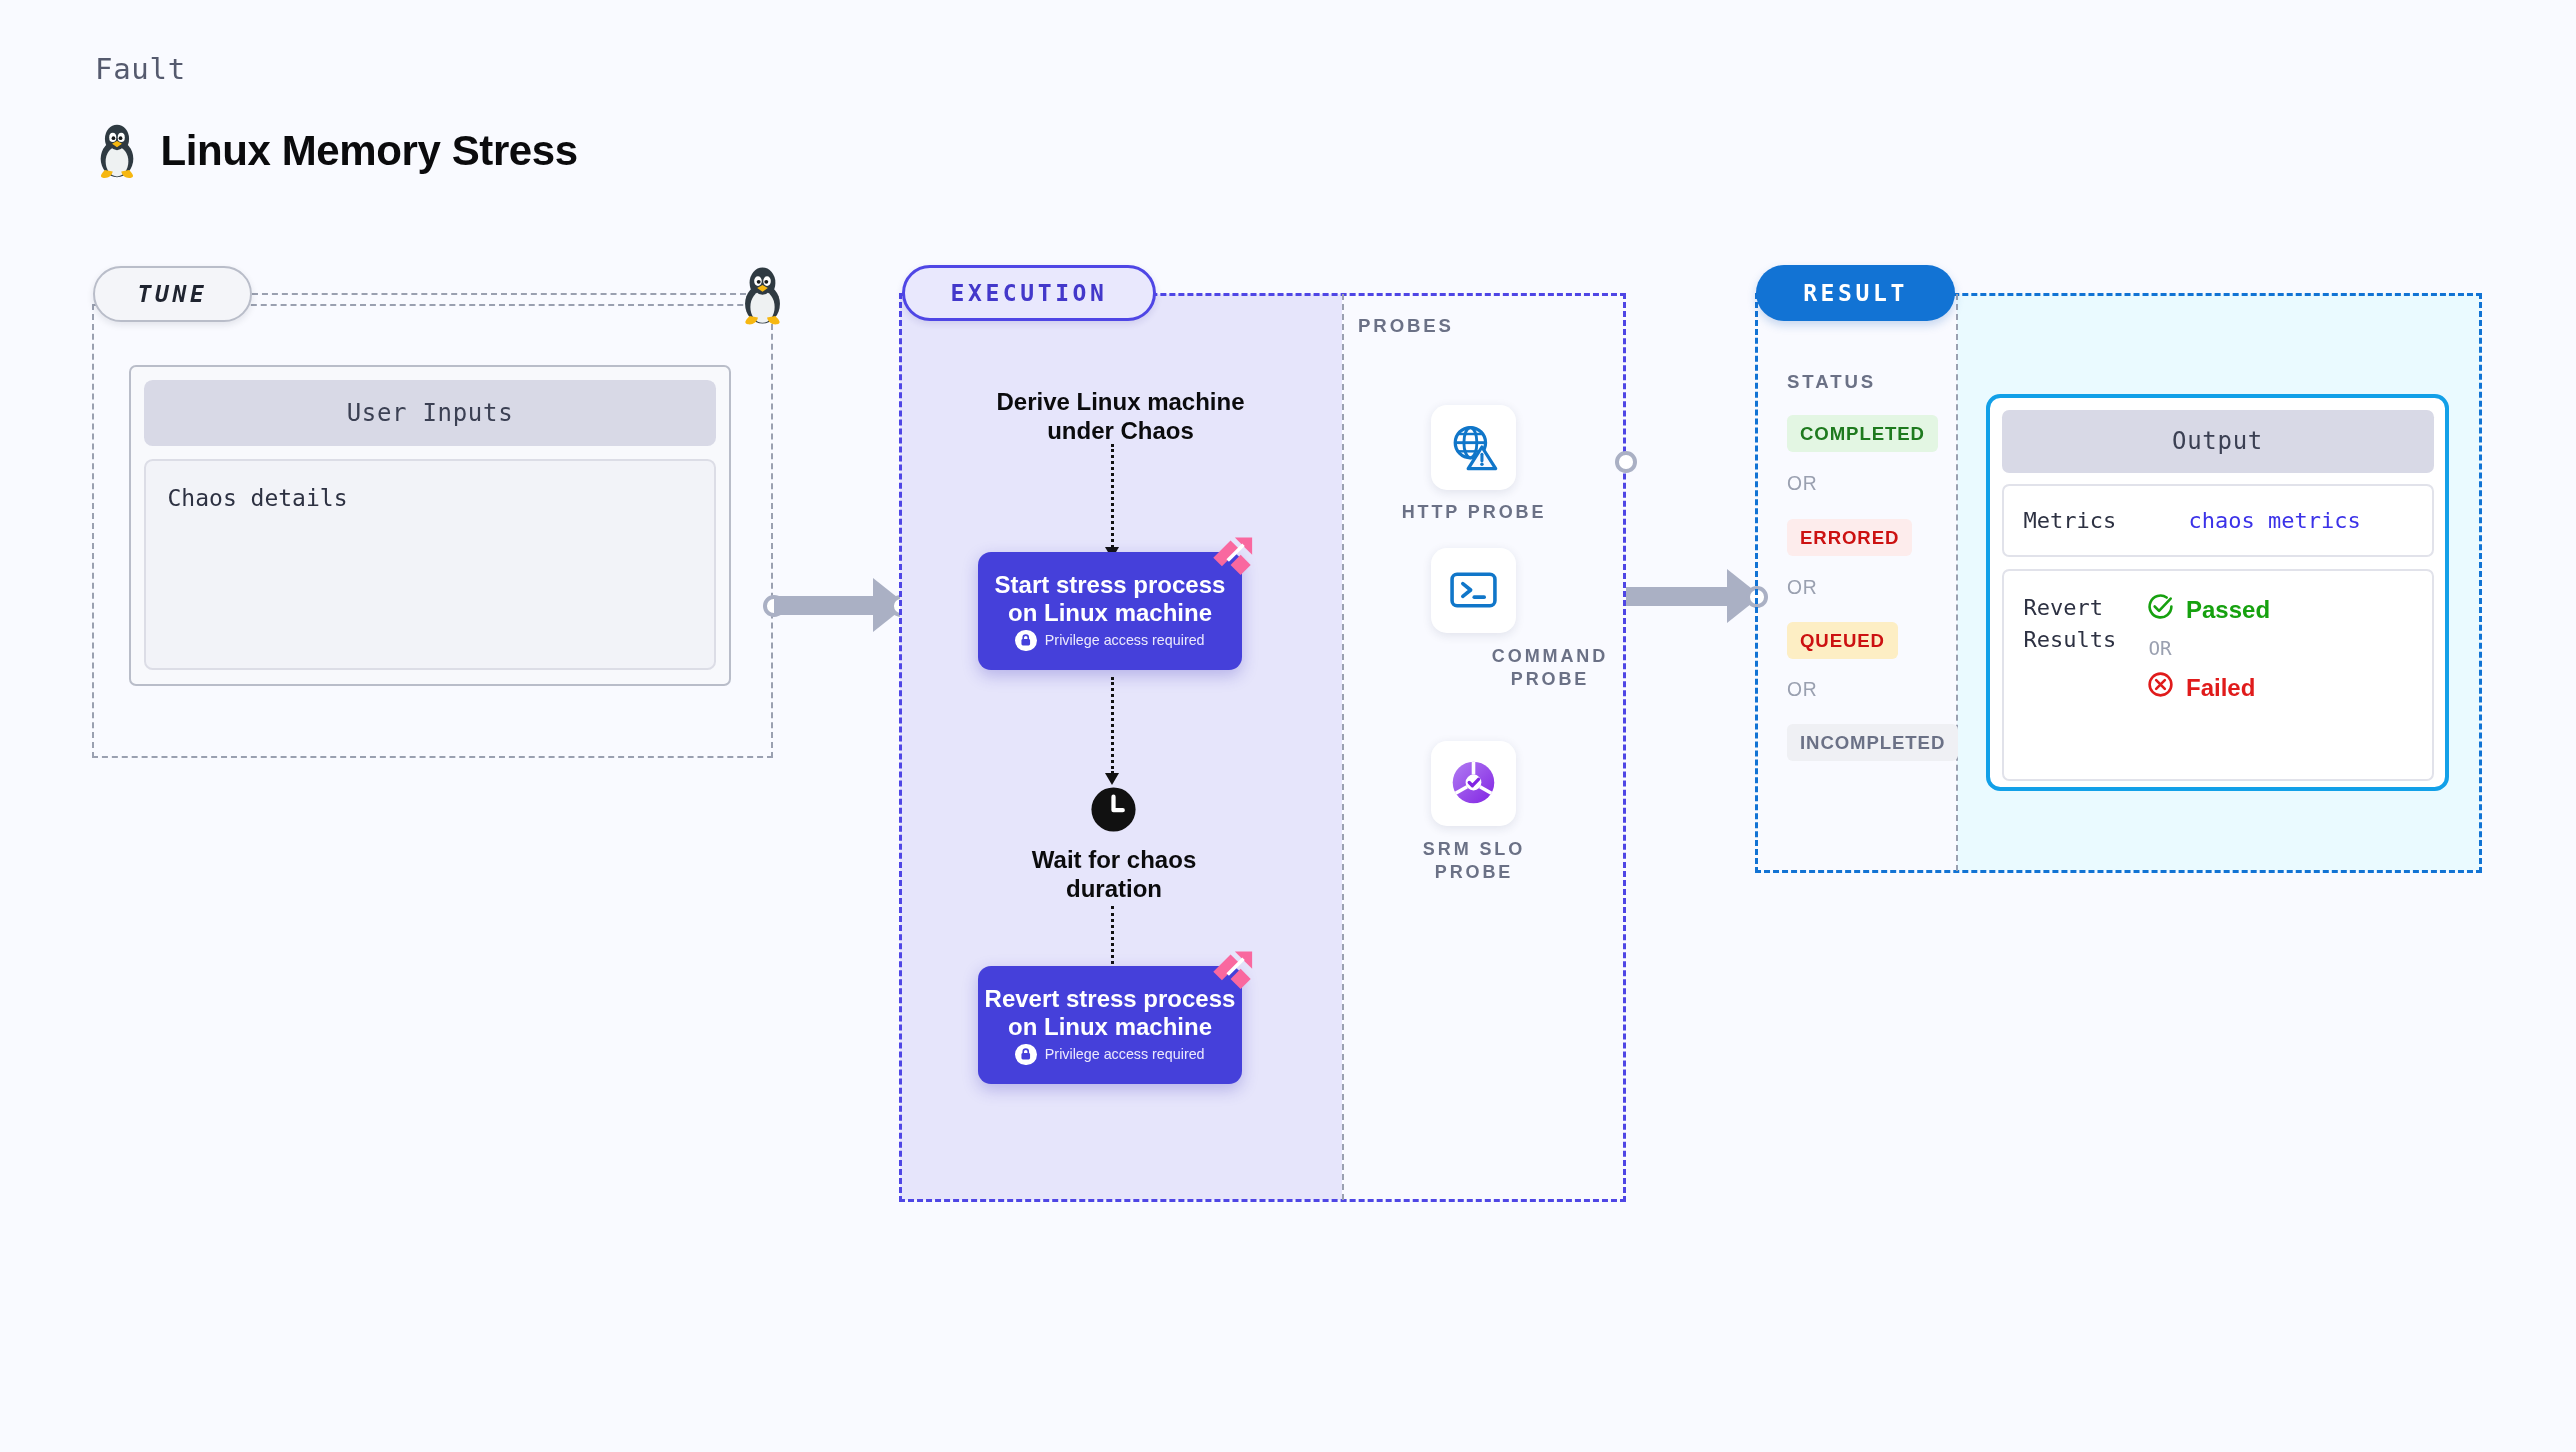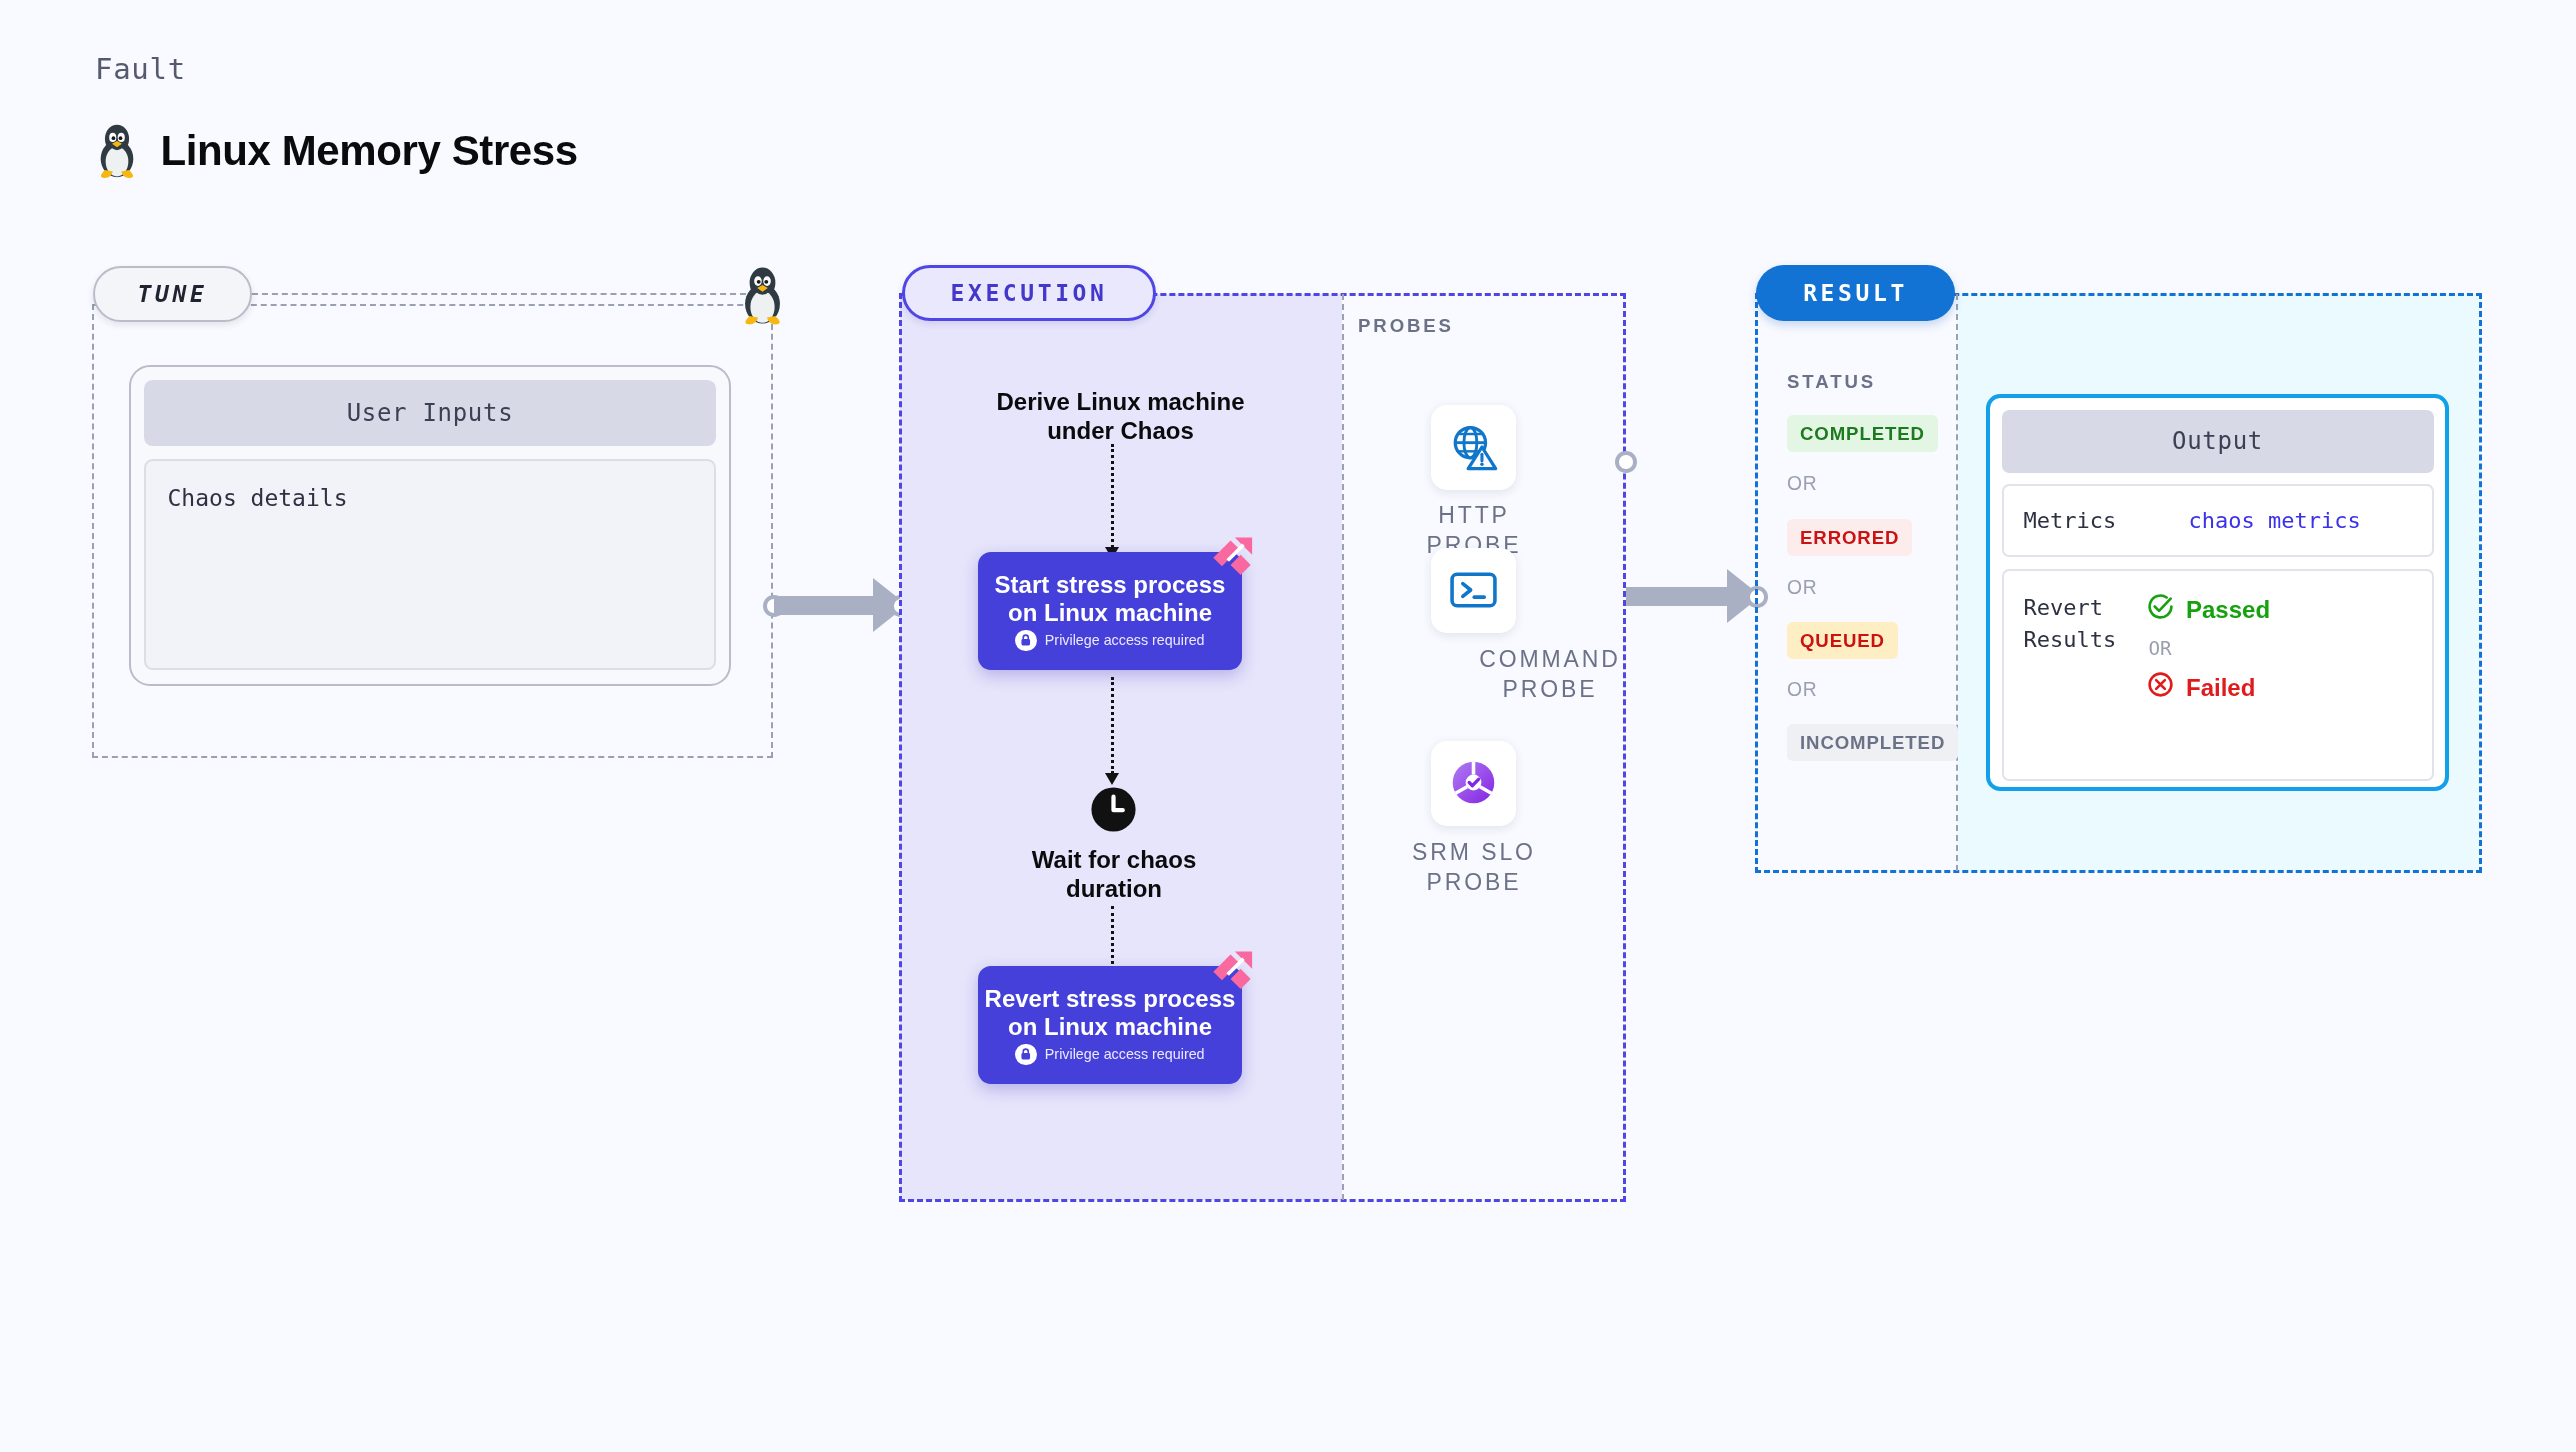--- a/index.html
+++ b/index.html
@@ -32,21 +32,21 @@
     z-index:6;
   }
 
   
   #tune-panel{left:92px;top:304px;width:681px;height:454px;border:2.9px dashed #9aa0b0;background:transparent;}
   #tune-pill{left:93px;top:266px;width:159px;height:56px;font-size:23px;color:#1f2430;background:#f4f5f9;border:2.9px solid #b9bdc9;box-shadow:0 2.9px 7.2px rgba(20,25,50,.10);font-style:italic;}
   #tune-dash-line{position:absolute;left:252px;top:293px;width:494px;height:0;border-top:2.9px dashed #9aa0b0;}
   #tune-penguin{position:absolute;left:739px;top:259px;width:47px;height:70px;z-index:7;}
   #tune-card{
     position:absolute;left:129px;top:365px;width:602px;height:321px;box-sizing:border-box;
-    background:#f8f9fc;border:2.9px solid #b9bdc9;border-radius:21px;padding:13px;
+    background:#f8f9fc;border:2.9px solid #b9bdc9;border-radius:7px;padding:13px;
   }
   #user-inputs-header{
     height:66px;background:#d8d9e6;border-radius:8.6px;
     display:flex;align-items:center;justify-content:center;
     font-family:"DejaVu Sans Mono", monospace;font-size:24px;color:#3b4053;letter-spacing:0.7px;
   }
   #user-inputs-body{
     margin-top:13px;height:211px;background:#f2f3f8;border:2.1px solid #dcdde6;border-radius:8.6px;
     display:flex;padding:24px 21.5px 0 21.5px;box-sizing:border-box;
   }
@@ -88,21 +88,21 @@
   #clock-icon{position:absolute;left:1090px;top:786px;width:47px;height:47px;}
 
   
   .probe-card{
     position:absolute;width:85px;height:85px;background:#fff;border-radius:15.8px;
     box-shadow:0 2.9px 10px rgba(30,40,80,.10);
     display:flex;align-items:center;justify-content:center;
   }
   .probe-label{
     position:absolute;width:172px;text-align:center;
-    font-size:23px;font-weight:normal;letter-spacing:2.9px;color:#6b7186;line-height:1.3;
+    font-size:18px;font-weight:bold;letter-spacing:2.9px;color:#6b7186;line-height:1.3;
   }
 
   
   #result-dash{position:absolute;left:1755px;top:293px;width:727px;height:580px;box-sizing:border-box;border:3.6px dashed #1273d4;}
   #result-pill{left:1756px;top:265px;width:199px;height:56px;font-size:23px;color:#fff;background:#1273d4;box-shadow:0 4.3px 10px rgba(18,90,180,.22);}
   #result-inner-divider{position:absolute;left:1956px;top:294px;width:0;height:577px;border-left:2.1px dashed #9aa0b0;}
   #result-inner-fill{position:absolute;left:1957px;top:294px;width:524px;height:577px;background:#eafaff;}
   #status-label{position:absolute;left:1787px;top:371px;font-size:18.6px;font-weight:bold;letter-spacing:2.9px;color:#6b7186;}
   .status-chip{
     position:absolute;box-sizing:border-box;border-radius:5.7px;

